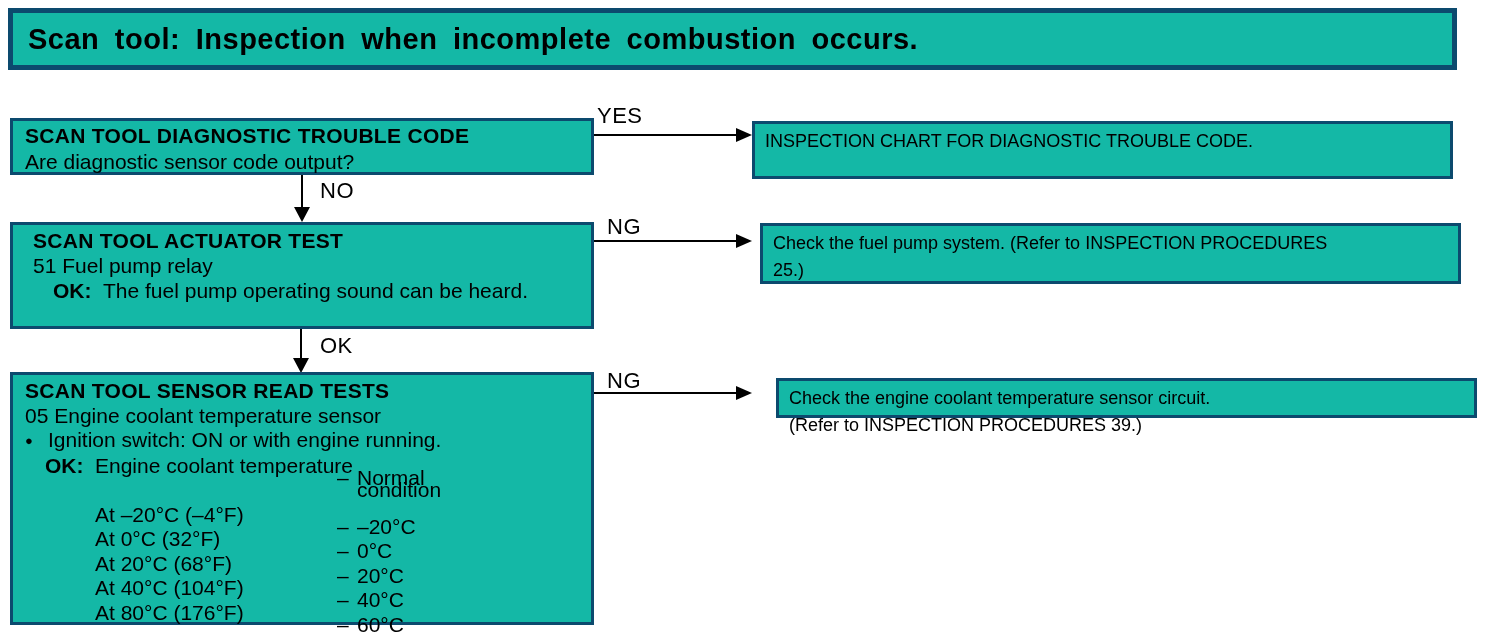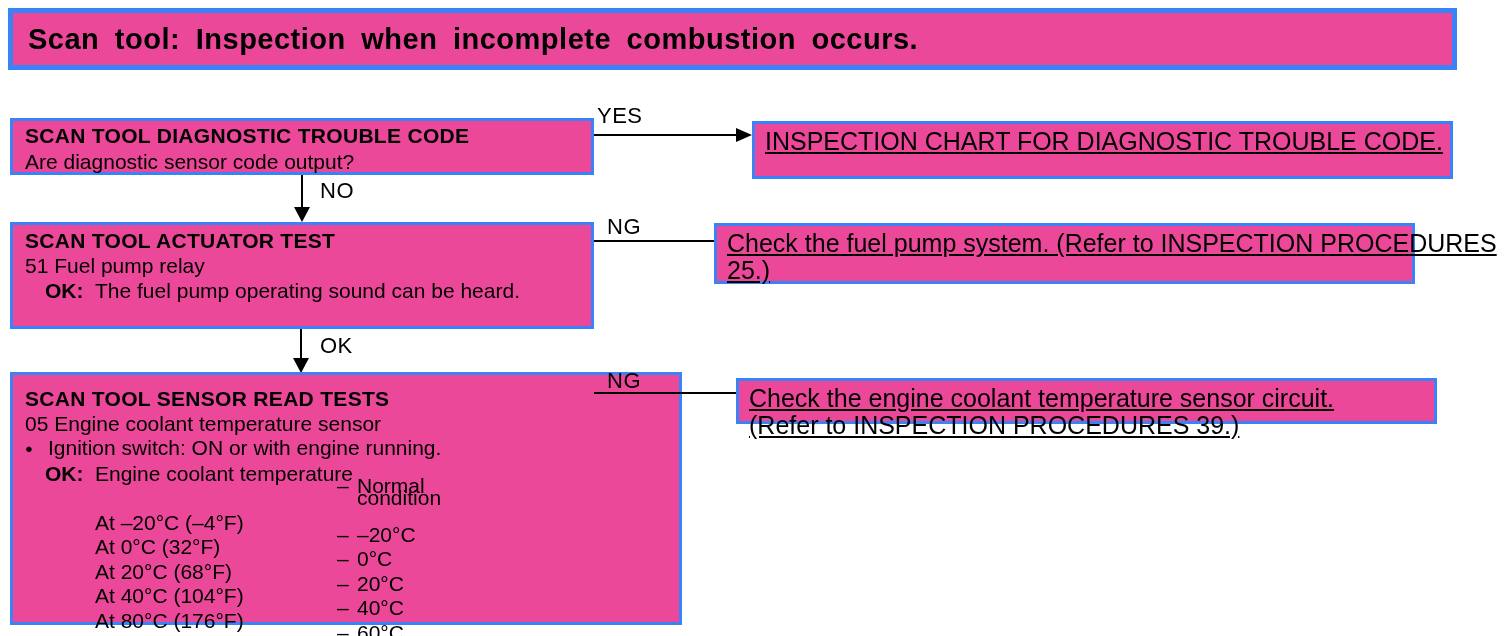--- a/index.html
+++ b/index.html
@@ -8,44 +8,44 @@
     width: 1504px;
     height: 636px;
     background: #ffffff;
     font-family: "Liberation Sans", sans-serif;
     color: #000;
     overflow: hidden;
   }
   .box {
     position: absolute;
     box-sizing: border-box;
-    border: 3px solid #3b82f6;
-    background: #ec4899;
+    border: 3px solid #0c4a6e;
+    background: #14b8a6;
   }
   .title-box {
     left: 8px; top: 8px; width: 1449px; height: 62px;
     border-width: 5px;
     display: flex; align-items: center;
     padding-left: 15px;
   }
   .title-text {
     font-size: 29px; font-weight: bold;
     letter-spacing: 0.5px; word-spacing: 7px;
     white-space: nowrap;
   }
-  .step-box { padding: 3px 12px; font-size: 21px; }
+  .step-box { padding: 3px 20px; font-size: 21px; }
   .heading { font-weight: bold; letter-spacing: 0.3px; white-space: nowrap; }
   .bline { white-space: nowrap; }
   #box1 { left: 10px; top: 118px; width: 584px; height: 57px; line-height: 26px; padding: 2px 12px; }
   #box2 { left: 10px; top: 222px; width: 584px; height: 107px; line-height: 25px; }
-  #box3 { left: 10px; top: 372px; width: 672px; height: 253px; line-height: 24.5px; padding: 12px 12px; }
-  .result-box { padding: 4px 10px; font-size: 25px; line-height: 27px; text-decoration: underline; }
+  #box3 { left: 10px; top: 372px; width: 584px; height: 253px; line-height: 24.5px; padding: 4px 12px; }
+  .result-box { padding: 4px 10px; font-size: 18px; line-height: 27px; }
   #rbox1 { left: 752px; top: 121px; width: 701px; height: 58px; }
-  #rbox2 { left: 714px; top: 223px; width: 701px; height: 61px; }
-  #rbox3 { left: 736px; top: 378px; width: 701px; height: 46px; }
+  #rbox2 { left: 760px; top: 223px; width: 701px; height: 61px; }
+  #rbox3 { left: 776px; top: 378px; width: 701px; height: 40px; }
   .hline { position: absolute; height: 2px; background: #000; }
   .vline { position: absolute; width: 2px; background: #000; }
   .arrow-right {
     position: absolute; width: 0; height: 0;
     border-left: 16px solid #000;
     border-top: 7px solid transparent;
     border-bottom: 7px solid transparent;
   }
   .arrow-down {
     position: absolute; width: 0; height: 0;

